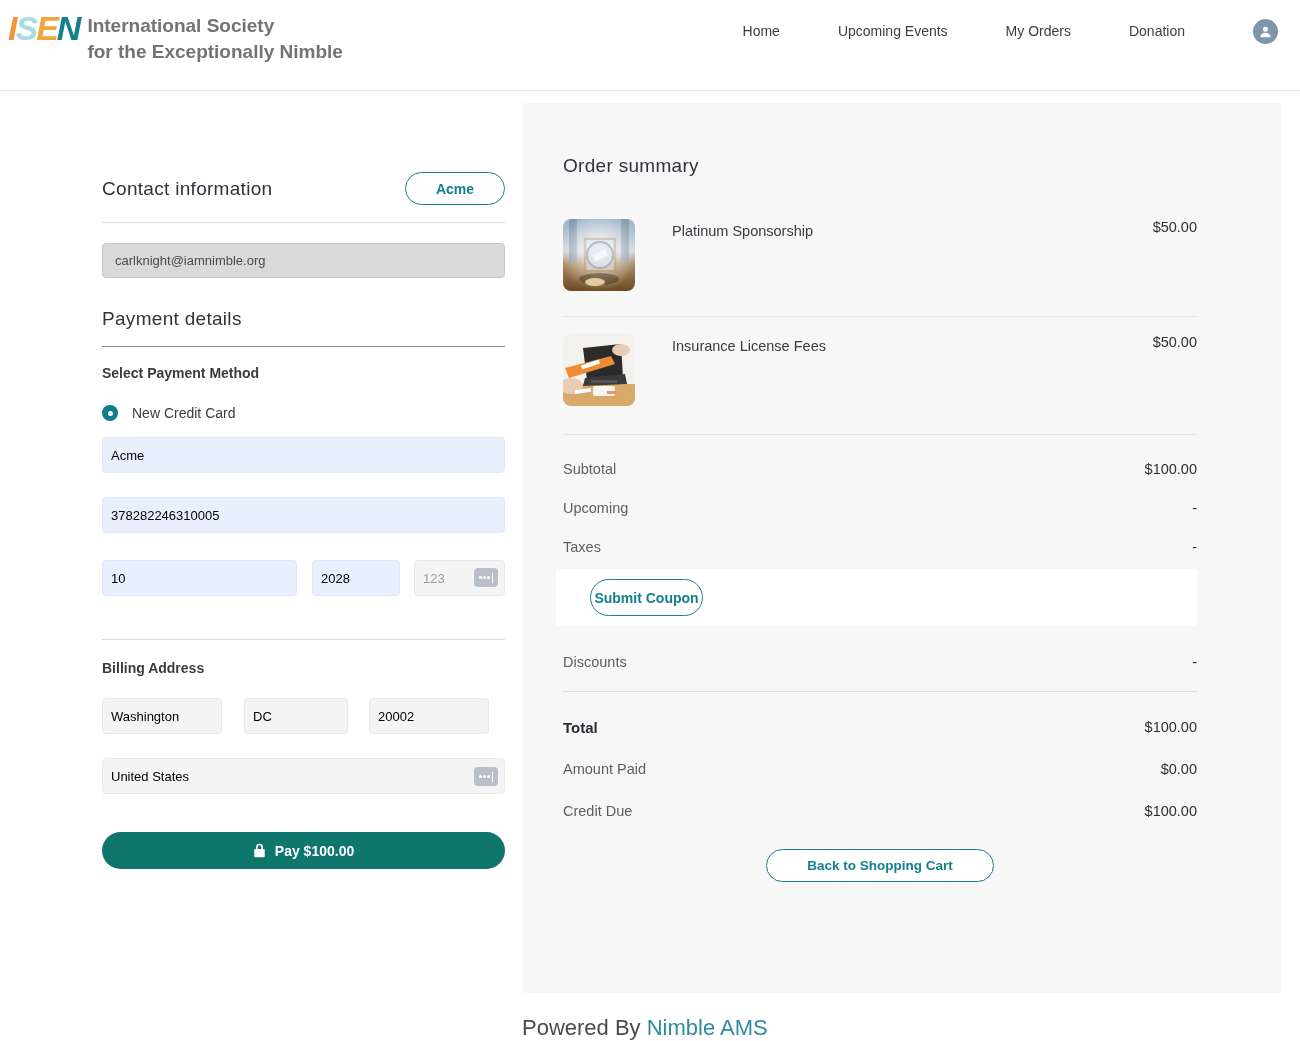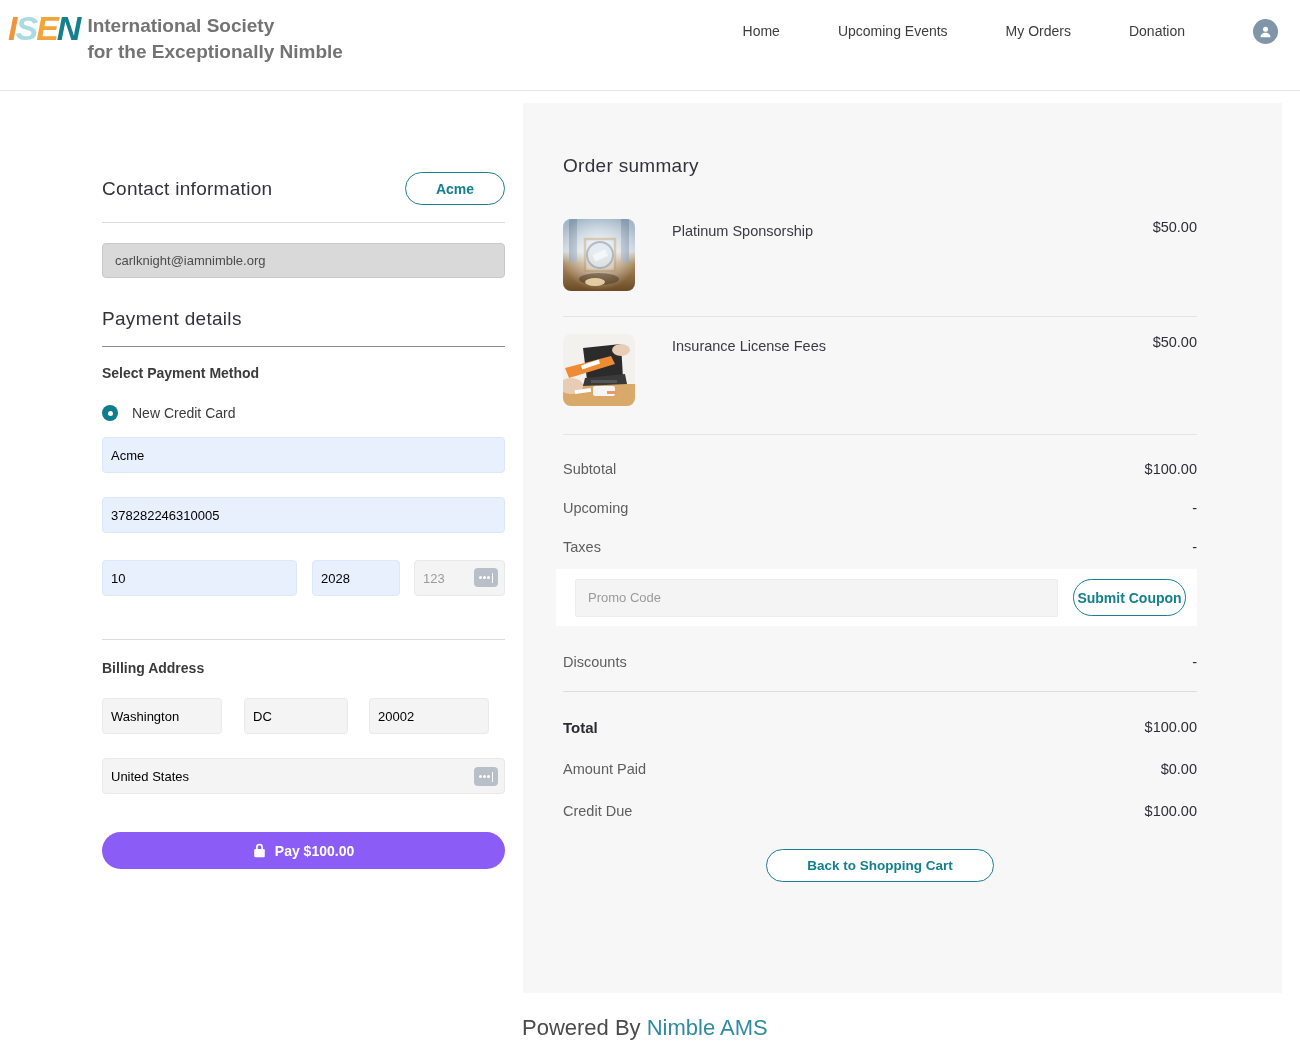--- a/index.html
+++ b/index.html
@@ -53,21 +53,21 @@
   .street-area { margin-top:20px; width:100%; height:54px; background:#f4f4f4; border:1px solid #e9e9e9; border-radius:4px; font-size:13px; color:#4c4c4c; padding:10px 12px; resize:none; font-family:"Liberation Sans",sans-serif; position:relative; }
   .street-wrap { position:relative; }
   .resize-handle { position:absolute; right:3px; bottom:-49px; width:10px; height:10px; background:repeating-linear-gradient(135deg, transparent 0 2.5px, #9a9a9a 2.5px 3.5px); clip-path:polygon(100% 0, 100% 100%, 0 100%); pointer-events:none; }
   .city-row { margin-top:22px; display:flex; }
   .city { width:120px; }
   .state { width:104px; margin-left:22px; }
   .zip { width:120px; margin-left:21px; }
   .country-wrap { margin-top:24px; position:relative; }
   .country-wrap input { width:100%; }
   .country-wrap .dots-icon { top:9px; }
-  .pay-btn { margin-top:38px; width:100%; height:37px; border:none; border-radius:19px; background:#8b5cf6; color:#fff; font-size:14px; font-weight:700; display:flex; align-items:center; justify-content:center; gap:9px; cursor:pointer; font-family:"Liberation Sans",sans-serif; }
+  .pay-btn { margin-top:38px; width:100%; height:37px; border:none; border-radius:19px; background:#0f766e; color:#fff; font-size:14px; font-weight:700; display:flex; align-items:center; justify-content:center; gap:9px; cursor:pointer; font-family:"Liberation Sans",sans-serif; }
 
   
   .os-title { font-size:19px; color:#32323c; letter-spacing:.3px; }
   .os-item { display:flex; margin-top:42px; padding-bottom:25px; border-bottom:1px solid #e4e4e4; }
   .os-item.second { margin-top:17px; padding-bottom:28px; }
   .thumb { width:72px; height:72px; border-radius:8px; overflow:hidden; flex:none; }
   .os-item-name { font-size:14.5px; color:#3a3a42; margin-left:37px; margin-top:4px; }
   .os-item-price { margin-left:auto; font-size:14.5px; color:#2e2e35; }
   .os-row { display:flex; align-items:center; height:39px; }
   .os-rows { margin-top:14px; }
@@ -245,21 +245,20 @@
         <span class="lbl">Upcoming</span>
         <span class="val">-</span>
       </div>
       <div class="os-row">
         <span class="lbl">Taxes</span>
         <span class="val">-</span>
       </div>
     </div>
 
     <div class="promo-strip">
-      <input class="promo-input" placeholder="Promo Code" style="">
       <button class="pill-btn coupon-btn">Submit Coupon</button>
     </div>
 
     <div class="os-row discount-row">
       <span class="lbl">Discounts</span>
       <span class="val">-</span>
     </div>
 
     <div class="div-os"></div>
 

